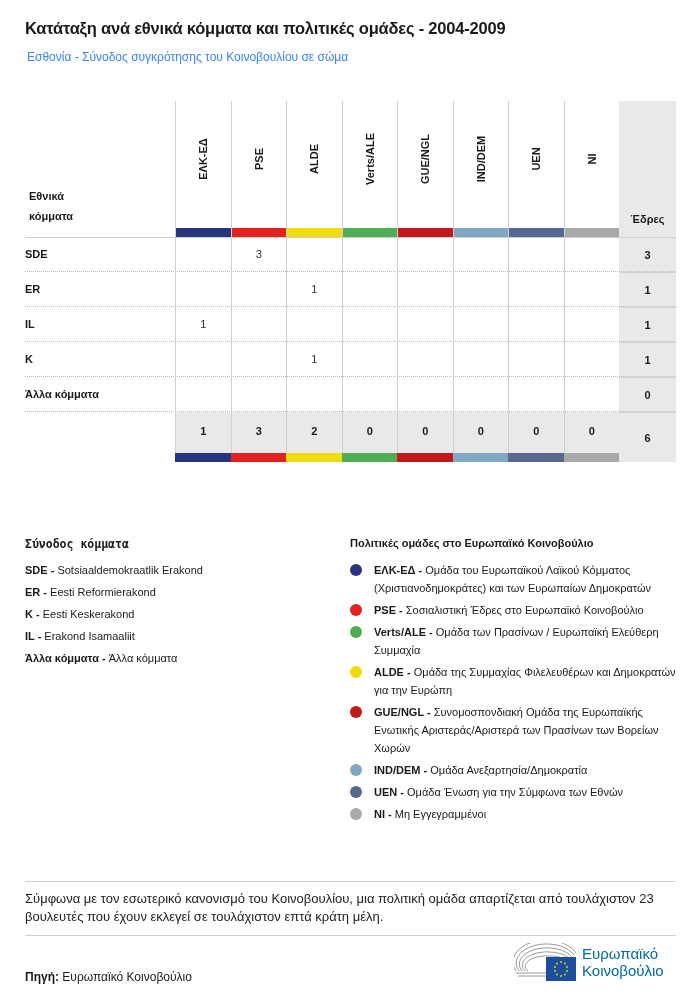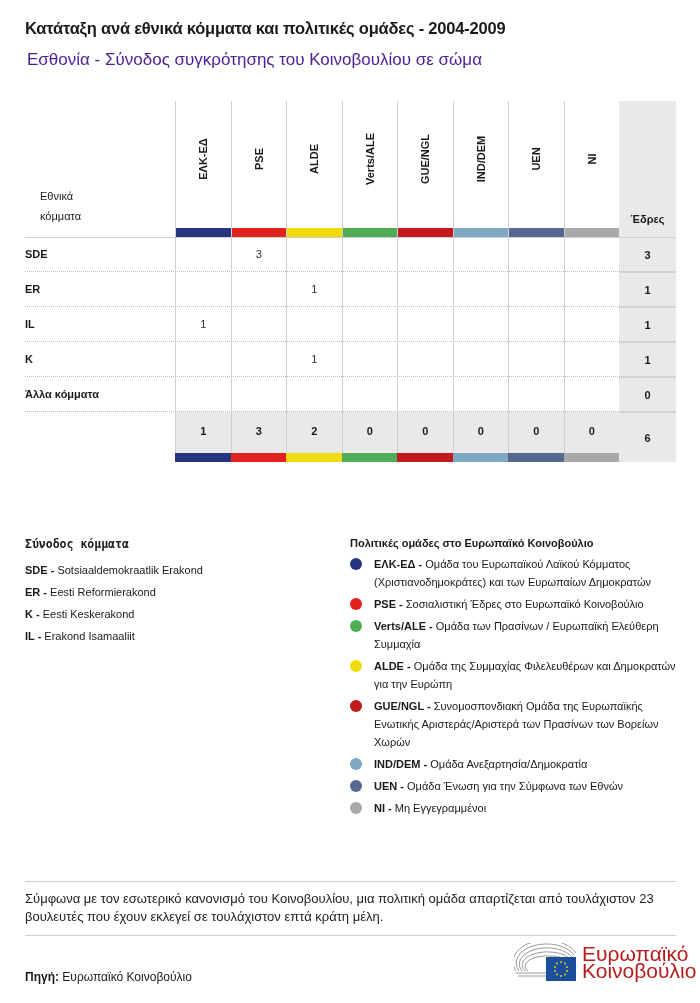--- a/index.html
+++ b/index.html
@@ -1,25 +1,25 @@
 <!DOCTYPE html>
 <html><head>
 <meta charset="utf-8">
 <style>
   * { box-sizing: border-box; margin: 0; padding: 0; }
   html, body { width: 700px; height: 1003px; background: #ffffff; overflow: hidden; }
   body { font-family: "Liberation Sans", "DejaVu Sans", sans-serif; color: #1a1a1a; position: relative; }
 
   .title { position: absolute; left: 25px; top: 19px; font-size: 16.5px; font-weight: bold; letter-spacing: -0.2px; }
-  .subtitle { position: absolute; left: 27px; top: 50px; font-size: 17px; color: #4c1d95; }
+  .subtitle { position: absolute; left: 27px; top: 50px; font-size: 12px; color: #3b82f6; }
 
   
   .tbl { position: absolute; left: 25px; top: 101px; width: 651px; }
   .hdr { position: relative; height: 136px; }
-  .hdr-label { position: absolute; left: 15px; top: 85px; font-size: 11px; font-weight: normal; line-height: 20px; }
+  .hdr-label { position: absolute; left: 4px; top: 85px; font-size: 11px; font-weight: bold; line-height: 20px; }
   .col { position: absolute; top: 0; height: 136px; width: 55.5px; border-left: 1px solid #cfcfcf; }
   .col .vlabel { position: absolute; left: 50%; top: 58px; transform: translate(-50%, -50%) rotate(-90deg); font-size: 11px; font-weight: bold; white-space: nowrap; }
   .col .cbar { position: absolute; left: 0; right: 0; bottom: 0; height: 9px; }
   .seats-col { position: absolute; top: 0; left: 594px; width: 57px; height: 361px; background: #e9e9e9; }
   .seats-hdr { position: absolute; left: 594px; top: 112px; width: 57px; text-align: center; font-size: 11px; font-weight: bold; }
 
   .row { position: absolute; left: 0; width: 651px; height: 35px; border-bottom: 1px dotted #bdbdbd; }
   .row .rlabel { position: absolute; left: 0; top: 0; line-height: 34px; font-size: 11px; font-weight: bold; }
   .row .cell { position: absolute; top: 0; width: 55.5px; height: 35px; line-height: 34px; text-align: center; font-size: 11px; color: #333; border-left: 1px solid #cfcfcf; }
   .row .seat { position: absolute; top: 0; left: 594px; width: 57px; height: 35px; line-height: 34px; text-align: center; font-size: 11px; font-weight: bold; border-top: 1px solid #d2d2d2; }
@@ -30,33 +30,33 @@
   .tbar { position: absolute; top: 41px; width: 55.5px; height: 9px; }
   .total-seat { position: absolute; left: 594px; top: 311px; width: 57px; height: 50px; line-height: 50px; text-align: center; font-size: 11px; font-weight: bold; border-top: 1px solid #d2d2d2; }
 
   
   .leg-left { position: absolute; left: 25px; top: 537px; width: 300px; }
   .leg-left h3 { font-family: "DejaVu Sans Mono", monospace; font-size: 11.5px; font-weight: bold; margin-bottom: 8px; }
   .leg-left .li { font-size: 11px; line-height: 22px; }
   .leg-left .li b { font-weight: bold; }
 
   .leg-right { position: absolute; left: 350px; top: 537px; width: 330px; }
-  .leg-right h3 { font-size: 11px; font-weight: bold; margin-bottom: 6px; }
+  .leg-right h3 { font-size: 11px; font-weight: bold; margin-bottom: 12px; }
   .gi { position: relative; padding-left: 24px; font-size: 11px; line-height: 18px; margin-bottom: 4px; }
   .gi .dot { position: absolute; left: 0; top: 3px; width: 12px; height: 12px; border-radius: 50%; }
   .gi b { font-weight: bold; }
 
   .note-top { position: absolute; left: 25px; top: 881px; width: 651px; height: 1px; background: #cfcfcf; }
   .note { position: absolute; left: 25px; top: 890px; width: 651px; font-size: 13px; line-height: 18px; color: #222; }
   .note-bottom { position: absolute; left: 25px; top: 935px; width: 651px; height: 1px; background: #cfcfcf; }
   .source { position: absolute; left: 25px; top: 970px; font-size: 12px; }
   .source b { font-weight: bold; }
 
   .logo { position: absolute; left: 514px; top: 943px; width: 165px; height: 40px; }
-  .logo .txt { position: absolute; left: 68px; top: 2px; font-size: 21px; line-height: 17px; color: #b91c1c; }
+  .logo .txt { position: absolute; left: 68px; top: 2px; font-size: 15px; line-height: 17px; color: #0369a1; }
 </style>
 </head>
 <body>
 
 <div class="title">Κατάταξη ανά εθνικά κόμματα και πολιτικές ομάδες - 2004-2009</div>
 <div class="subtitle">Εσθονία - Σύνοδος συγκρότησης του Κοινοβουλίου σε σώμα</div>
 
 <div class="tbl">
   <div class="seats-col"></div>
 
@@ -186,20 +186,21 @@
   <div class="total-seat">6</div>
 </div>
 
 <div class="leg-left">
   <h3>Σύνοδος κόμματα</h3>
   <div id="party-legend">
       <div class="li"><b>SDE</b><b> - </b><span>Sotsiaaldemokraatlik Erakond</span></div>
       <div class="li"><b>ER</b><b> - </b><span>Eesti Reformierakond</span></div>
       <div class="li"><b>K</b><b> - </b><span>Eesti Keskerakond</span></div>
       <div class="li"><b>IL</b><b> - </b><span>Erakond Isamaaliit</span></div>
+      <div class="li"><b>Άλλα κόμματα</b><b> - </b><span>Άλλα κόμματα</span></div>
     </div>
 </div>
 
 <div class="leg-right">
   <h3>Πολιτικές ομάδες στο Ευρωπαϊκό Κοινοβούλιο</h3>
   <div id="group-legend">
       <div class="gi"><span class="dot" style="background: rgb(39, 53, 126);"></span><b>ΕΛΚ-ΕΔ</b><b> - </b><span>Ομάδα του Ευρωπαϊκού Λαϊκού Κόμματος (Χριστιανοδημοκράτες) και των Ευρωπαίων Δημοκρατών</span></div>
       <div class="gi"><span class="dot" style="background: rgb(227, 34, 31);"></span><b>PSE</b><b> - </b><span>Σοσιαλιστική Έδρες στο Ευρωπαϊκό Κοινοβούλιο</span></div>
       <div class="gi"><span class="dot" style="background: rgb(79, 174, 85);"></span><b>Verts/ALE</b><b> - </b><span>Ομάδα των Πρασίνων / Ευρωπαϊκή Ελεύθερη Συμμαχία</span></div>
       <div class="gi"><span class="dot" style="background: rgb(240, 220, 10);"></span><b>ALDE</b><b> - </b><span>Ομάδα της Συμμαχίας Φιλελευθέρων και Δημοκρατών για την Ευρώπη</span></div>

